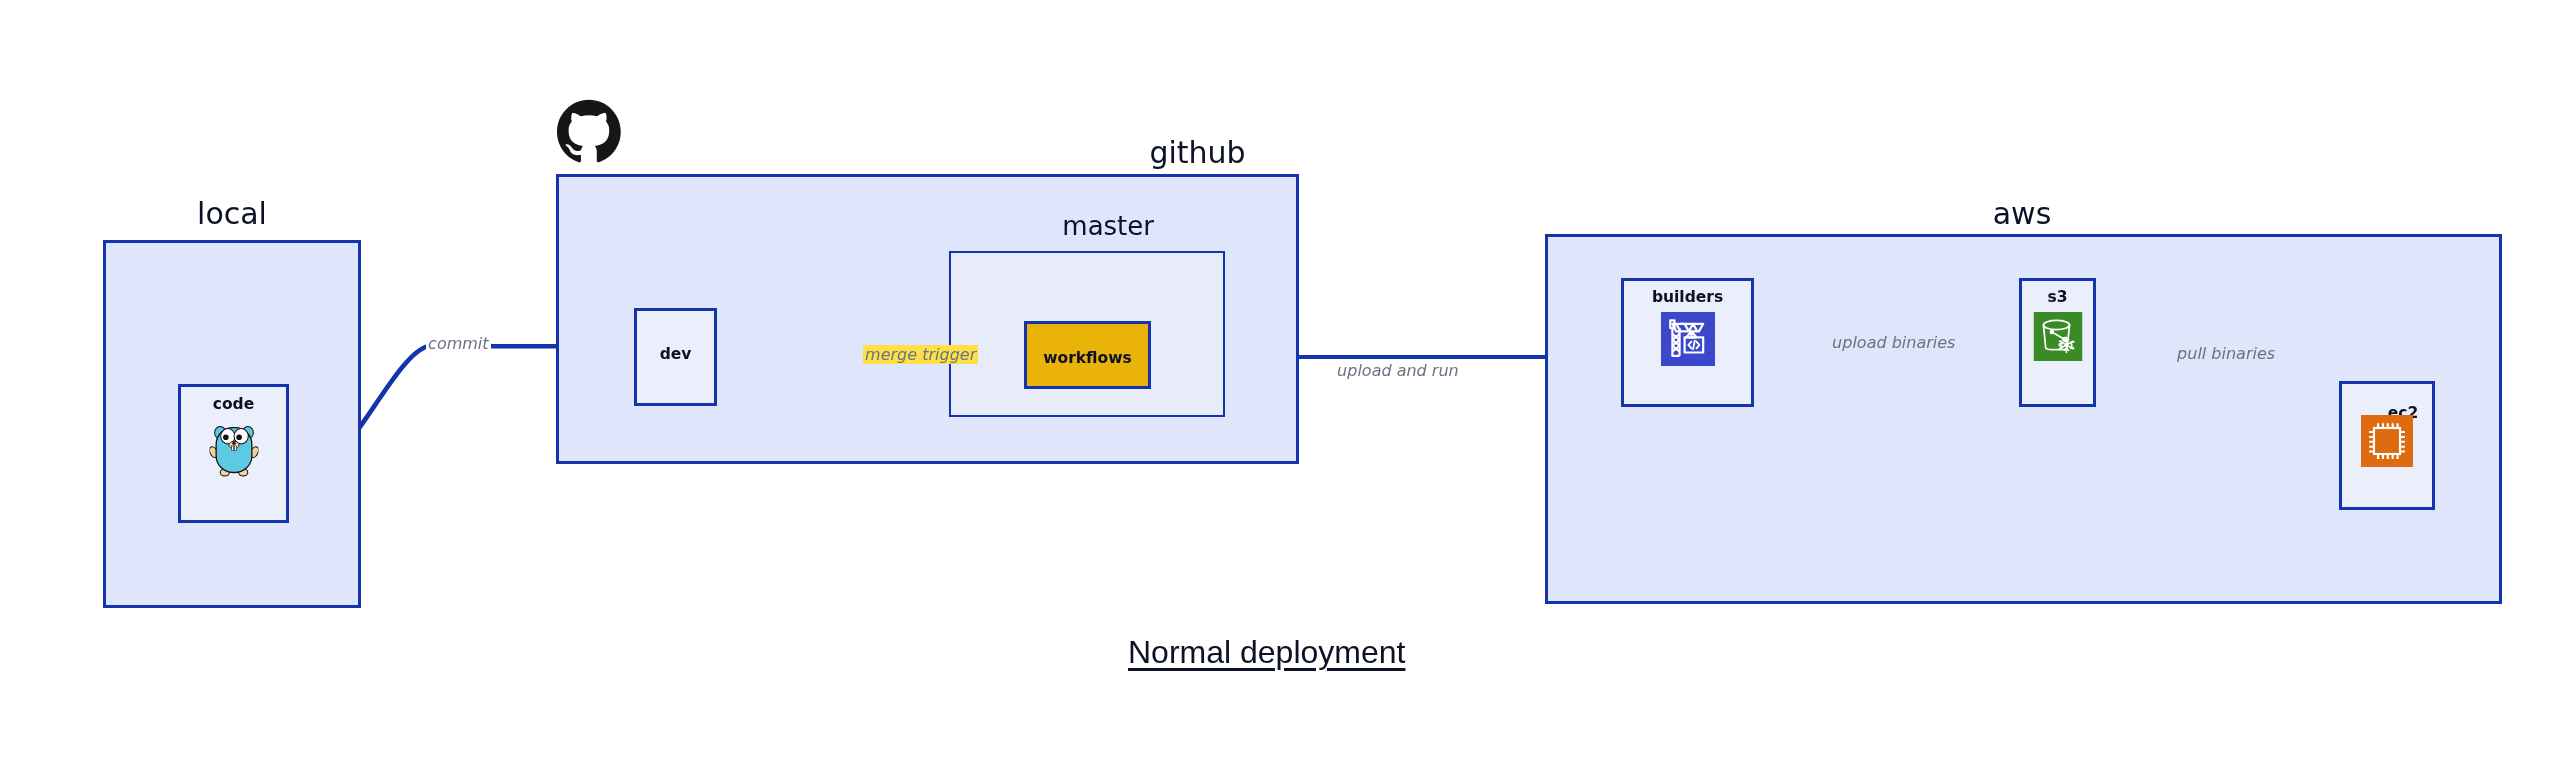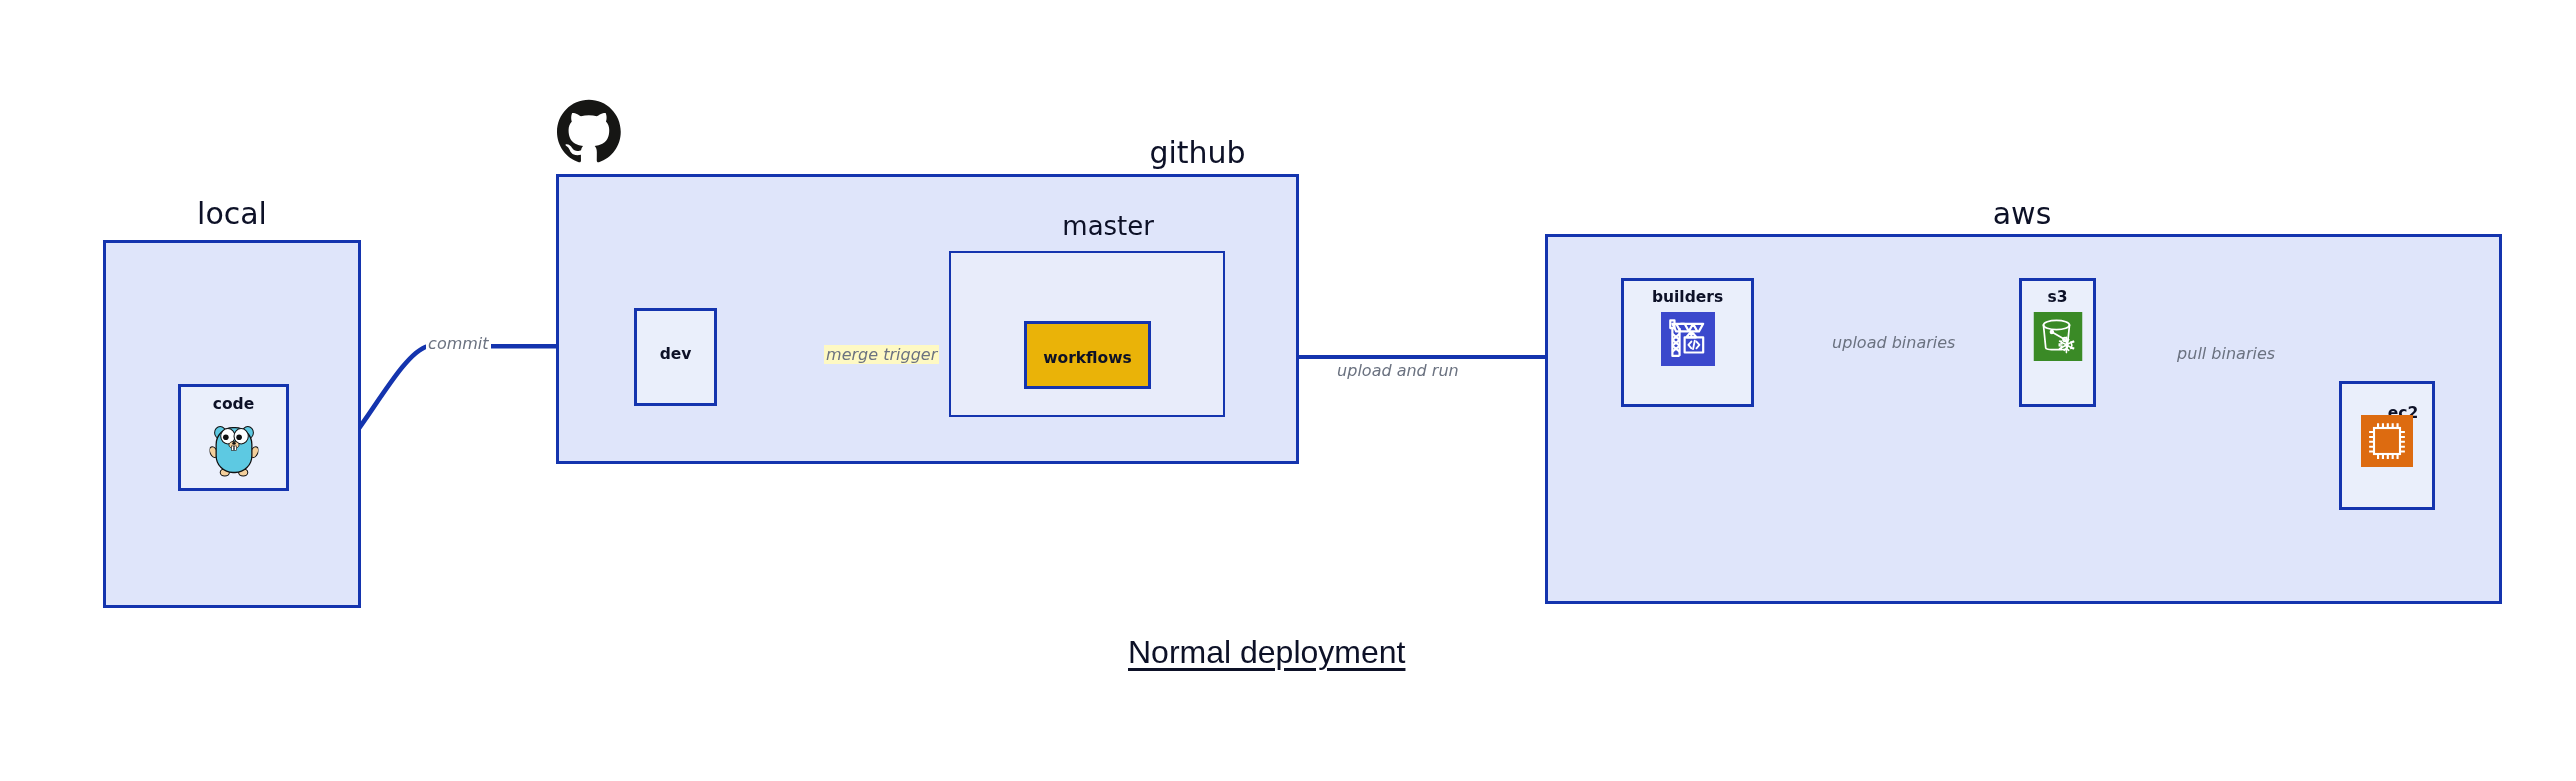--- a/index.html
+++ b/index.html
@@ -116,21 +116,21 @@
     <path d="M 2230 693 L 3142 693" fill="none" stroke="#1434ae" stroke-width="8" marker-end="url(#arrowhead)"></path>
 
     <path d="M 3405 669 L 3917 669" fill="none" stroke="#1434ae" stroke-width="7" marker-end="url(#arrowhead)"></path>
 
     <path d="M 4072 661 C 4210 661, 4300 700, 4360 760 C 4430 830, 4490 850, 4540 860" fill="none" stroke="#1434ae" stroke-width="9" marker-end="url(#arrowhead)"></path>
   </svg>
 
   <div class="zone-label" style="left:103px; top:196px; width:258px;">local</div>
   <div class="zone" style="left:103px; top:240px; width:258px; height:368px;"></div>
 
-  <div class="node" style="left:178px; top:384px; width:111px; height:107px;padding-left:29px;">
+  <div class="node" style="left:178px; top:384px; width:111px; height:139px;padding-left:29px;">
     <div class="node-title" style="top:8.2px;">code</div>
     <div class="node-icon" style="top:33px;">
       <svg width="49" height="57" viewBox="0 0 96 110" aria-hidden="true">
 
         <ellipse cx="21" cy="24" rx="11" ry="12" fill="#5dc9e2" stroke="#111" stroke-width="2"></ellipse>
         <ellipse cx="75" cy="24" rx="11" ry="12" fill="#5dc9e2" stroke="#111" stroke-width="2"></ellipse>
 
         <ellipse cx="8" cy="62" rx="7" ry="11" fill="#f3cf9b" stroke="#111" stroke-width="2" transform="rotate(-25 8 62)"></ellipse>
         <ellipse cx="88" cy="62" rx="7" ry="11" fill="#f3cf9b" stroke="#111" stroke-width="2" transform="rotate(25 88 62)"></ellipse>
 
@@ -230,21 +230,21 @@
           <path d="M21 16 L21 10 M27 16 L27 10 M33 16 L33 10 M39 16 L39 10 M45 16 L45 10"></path>
           <path d="M21 48 L21 54 M27 48 L27 54 M33 48 L33 54 M39 48 L39 54 M45 48 L45 54"></path>
           <path d="M16 21 L10 21 M16 27 L10 27 M16 33 L10 33 M16 39 L10 39 M16 45 L10 45"></path>
           <path d="M48 21 L54 21 M48 27 L54 27 M48 33 L54 33 M48 39 L54 39 M48 45 L54 45"></path>
         </g>
       </svg>
     </div>
   </div>
 
   <div class="edge-label" style="left:426px; top:334px;">commit</div>
-  <div class="edge-label on-zone" style="left:824px; top:345px; background:#fef9c3;">merge trigger</div>
+  <div class="edge-label on-zone" style="left:863px; top:345px; background:#fde047;">merge trigger</div>
   <div class="edge-label" style="left:1335px; top:345px;margin-top:16px;">upload and run</div>
   <div class="edge-label on-zone" style="left:1830px; top:333px; background:#dfe5fa;">upload binaries</div>
   <div class="edge-label on-zone" style="left:2175px; top:344px; background:#dfe5fa;">pull binaries</div>
 
   <div id="diagram-title" style="left:1128px; top:634px;">Normal deployment</div>
 
 </div>
 
 
 </body></html>

